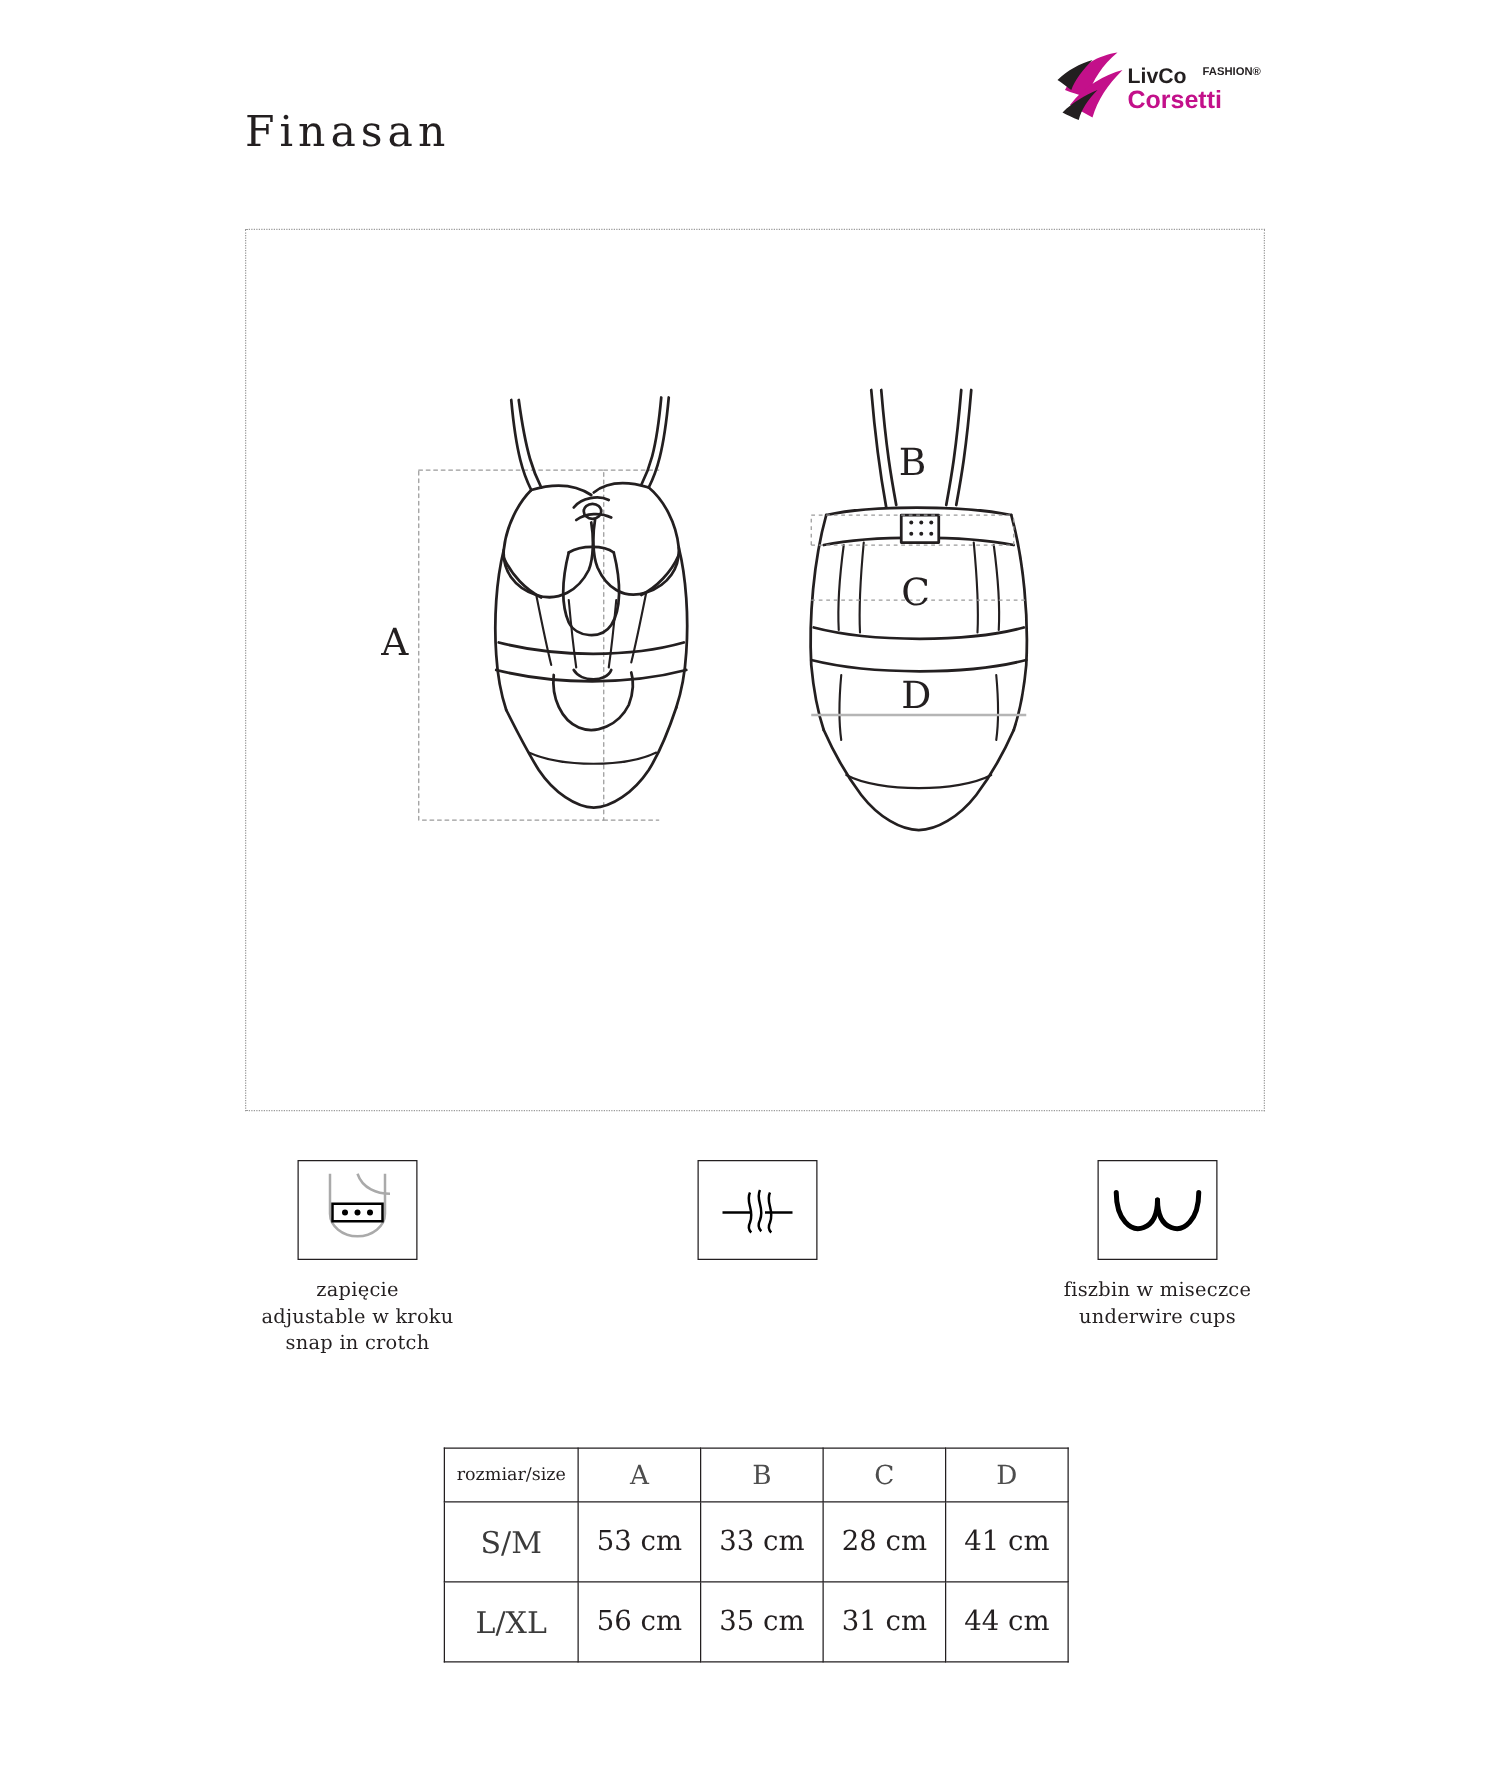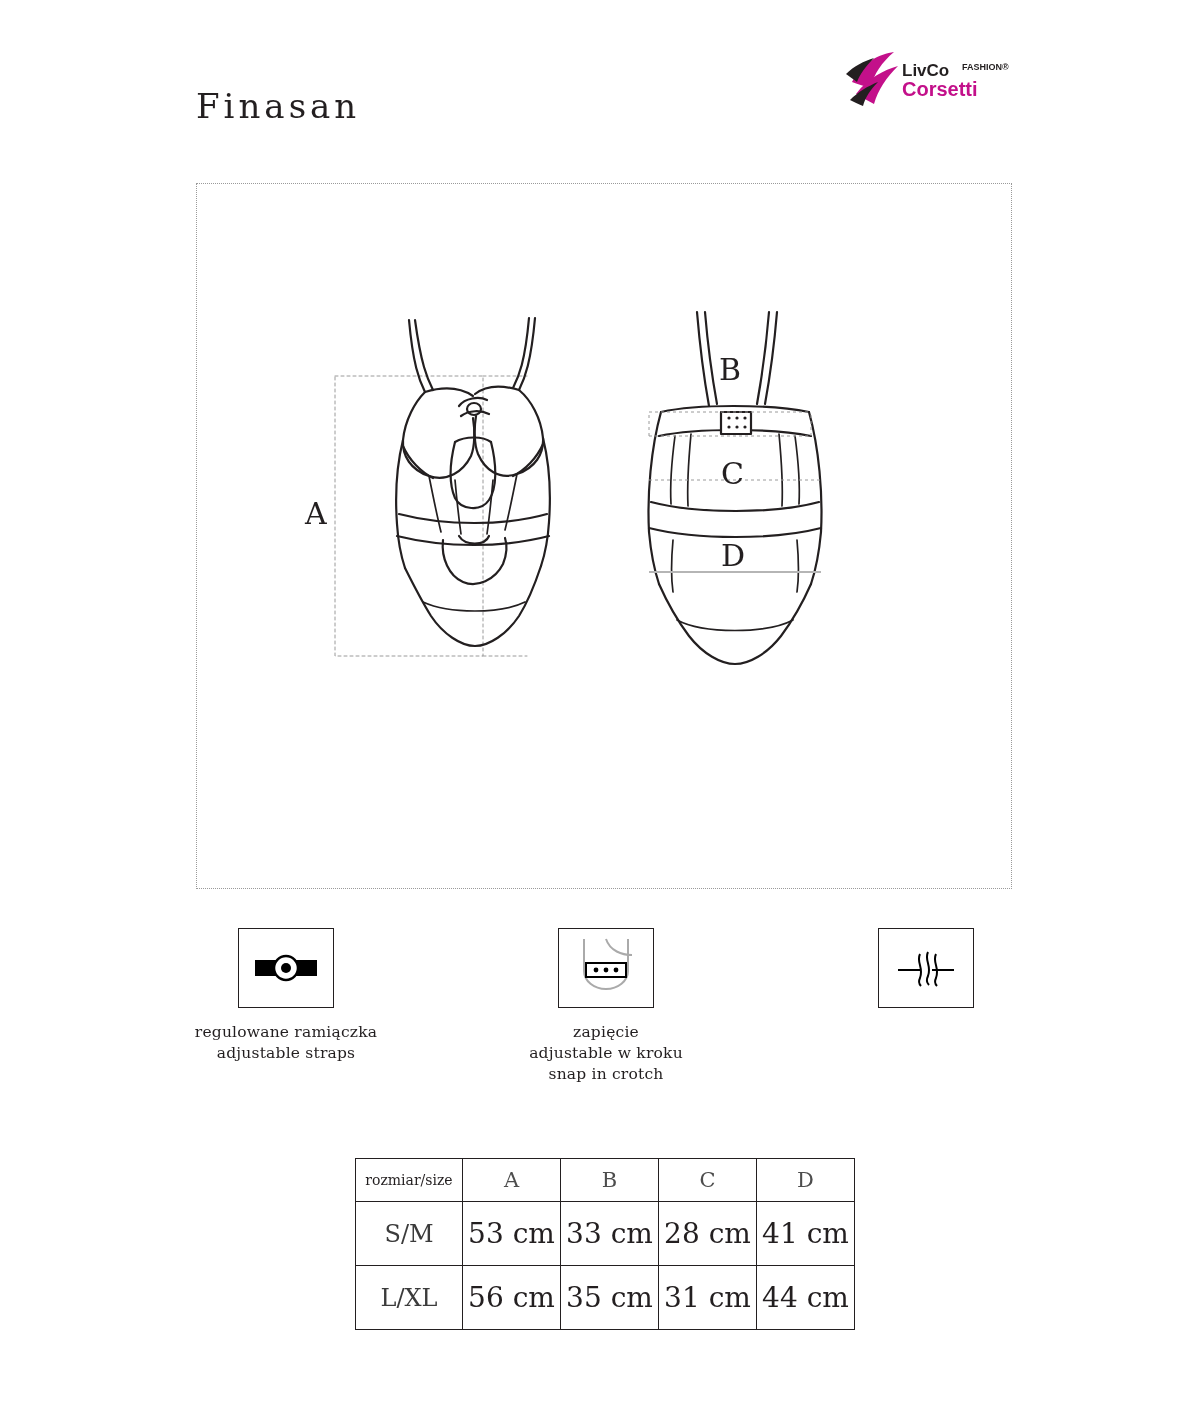--- a/index.html
+++ b/index.html
@@ -23,21 +23,21 @@
     top: 86px;
     font-family: "DejaVu Serif", serif;
     font-size: 34px;
     letter-spacing: 4px;
     color: #231f20;
   }
 
   .brand-logo {
     position: absolute;
     right: 186px;
-    top: 48px;
+    top: 38px;
     width: 170px;
     height: 62px;
   }
   .brand-logo svg { display: block; }
 
   
   .diagram-frame {
     position: absolute;
     left: 196px;
     top: 183px;
@@ -109,21 +109,21 @@
   .size-table thead th.first {
     font-size: 14px;
     width: 104px;
     color: #231f20;
   }
   .size-table thead th.col {
     width: 95px;
   }
   .size-table tbody td {
     height: 61px;
-    font-size: 28px;
+    font-size: 22px;
   }
   .size-table tbody td.label {
     font-size: 24px;
     color: #3b3b3b;
   }
 </style>
 </head>
 <body>
 
 <div class="product-title">Finasan</div>
@@ -235,33 +235,20 @@
     <line x1="452" y1="388" x2="624" y2="388" stroke="#b5b5b5" stroke-width="2"></line>
 
     <text x="522" y="196" font-family="'DejaVu Serif', serif" font-size="30" fill="#231f20">B</text>
     <text x="524" y="300" font-family="'DejaVu Serif', serif" font-size="30" fill="#231f20">C</text>
     <text x="524" y="382" font-family="'DejaVu Serif', serif" font-size="30" fill="#231f20">D</text>
   </svg>
 </div>
 
 <div class="features">
 
-  <div class="feature">
-    <div class="feature-icon">
-      <svg width="70" height="56" viewBox="0 0 70 56" xmlns="http://www.w3.org/2000/svg">
-        <rect x="4" y="20" width="62" height="16" fill="#000000"></rect>
-        <circle cx="35" cy="28" r="12" fill="#ffffff" stroke="#000000" stroke-width="2.5"></circle>
-        <circle cx="35" cy="28" r="5" fill="#000000"></circle>
-      </svg>
-    </div>
-    <div class="feature-caption">
-      <span class="pl">regulowane ramiączka</span>
-      <span class="en">adjustable straps</span>
-    </div>
-  </div>
 
   <div class="feature">
     <div class="feature-icon">
       <svg width="72" height="62" viewBox="0 0 72 62" xmlns="http://www.w3.org/2000/svg">
         <path d="M14 2 L14 34 C14 44, 24 52, 36 52 C48 52, 58 44, 58 34 L58 2" fill="none" stroke="#aaaaaa" stroke-width="2"></path>
         <path d="M36 2 C40 14, 52 18, 62 18" fill="none" stroke="#aaaaaa" stroke-width="2"></path>
         <rect x="16" y="26" width="40" height="14" fill="#ffffff" stroke="#000000" stroke-width="2"></rect>
         <circle cx="26" cy="33" r="2.4" fill="#000000"></circle>
         <circle cx="36" cy="33" r="2.4" fill="#000000"></circle>
         <circle cx="46" cy="33" r="2.4" fill="#000000"></circle>
@@ -279,20 +266,32 @@
       <svg width="72" height="56" viewBox="0 0 72 56" xmlns="http://www.w3.org/2000/svg">
         <line x1="8" y1="30" x2="30" y2="30" stroke="#000000" stroke-width="2"></line>
         <line x1="42" y1="30" x2="64" y2="30" stroke="#000000" stroke-width="2"></line>
         <path d="M30 14 C26 22, 34 28, 30 38 C28 42, 29 44, 31 46" fill="none" stroke="#000000" stroke-width="2"></path>
         <path d="M38 12 C34 20, 42 26, 38 36 C36 40, 37 43, 39 45" fill="none" stroke="#000000" stroke-width="2"></path>
         <path d="M46 14 C42 22, 50 28, 46 38 C44 42, 45 44, 47 46" fill="none" stroke="#000000" stroke-width="2"></path>
       </svg>
     </div>
   </div>
 
+  <div class="feature">
+    <div class="feature-icon">
+      <svg width="78" height="52" viewBox="0 0 78 52" xmlns="http://www.w3.org/2000/svg">
+        <path d="M6 12 C6 34, 18 44, 28 40 C36 37, 39 28, 39 18" fill="none" stroke="#000000" stroke-width="4" stroke-linecap="round"></path>
+        <path d="M72 12 C72 34, 60 44, 50 40 C42 37, 39 28, 39 18" fill="none" stroke="#000000" stroke-width="4" stroke-linecap="round"></path>
+      </svg>
+    </div>
+    <div class="feature-caption">
+      <span class="pl">fiszbin w miseczce</span>
+      <span class="en">underwire cups</span>
+    </div>
+  </div>
 
 </div>
 
 <table class="size-table">
   <thead>
     <tr>
       <th class="first">rozmiar/size</th>
       <th class="col">A</th>
       <th class="col">B</th>
       <th class="col">C</th>

